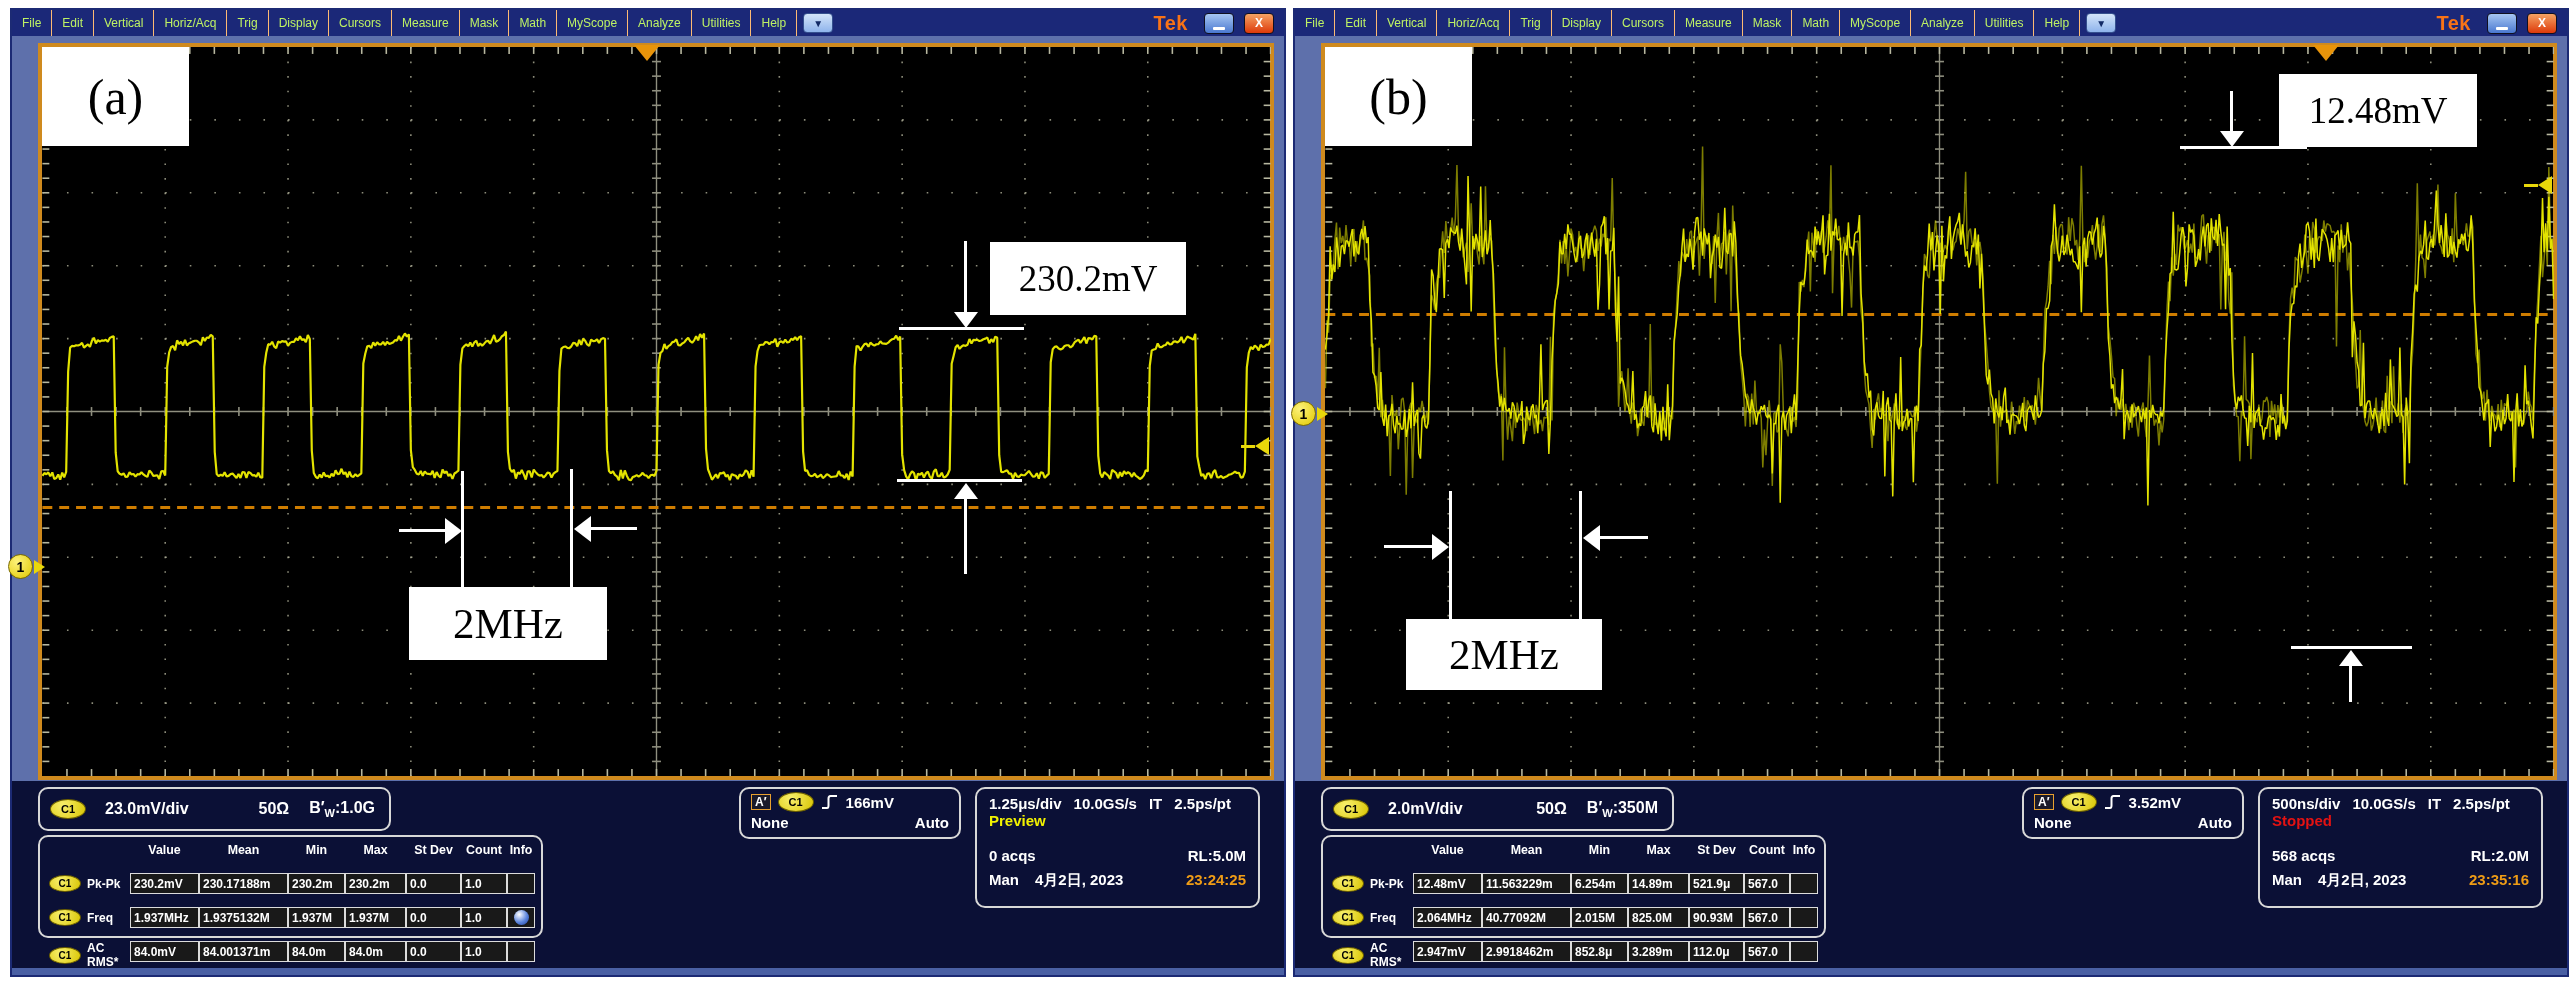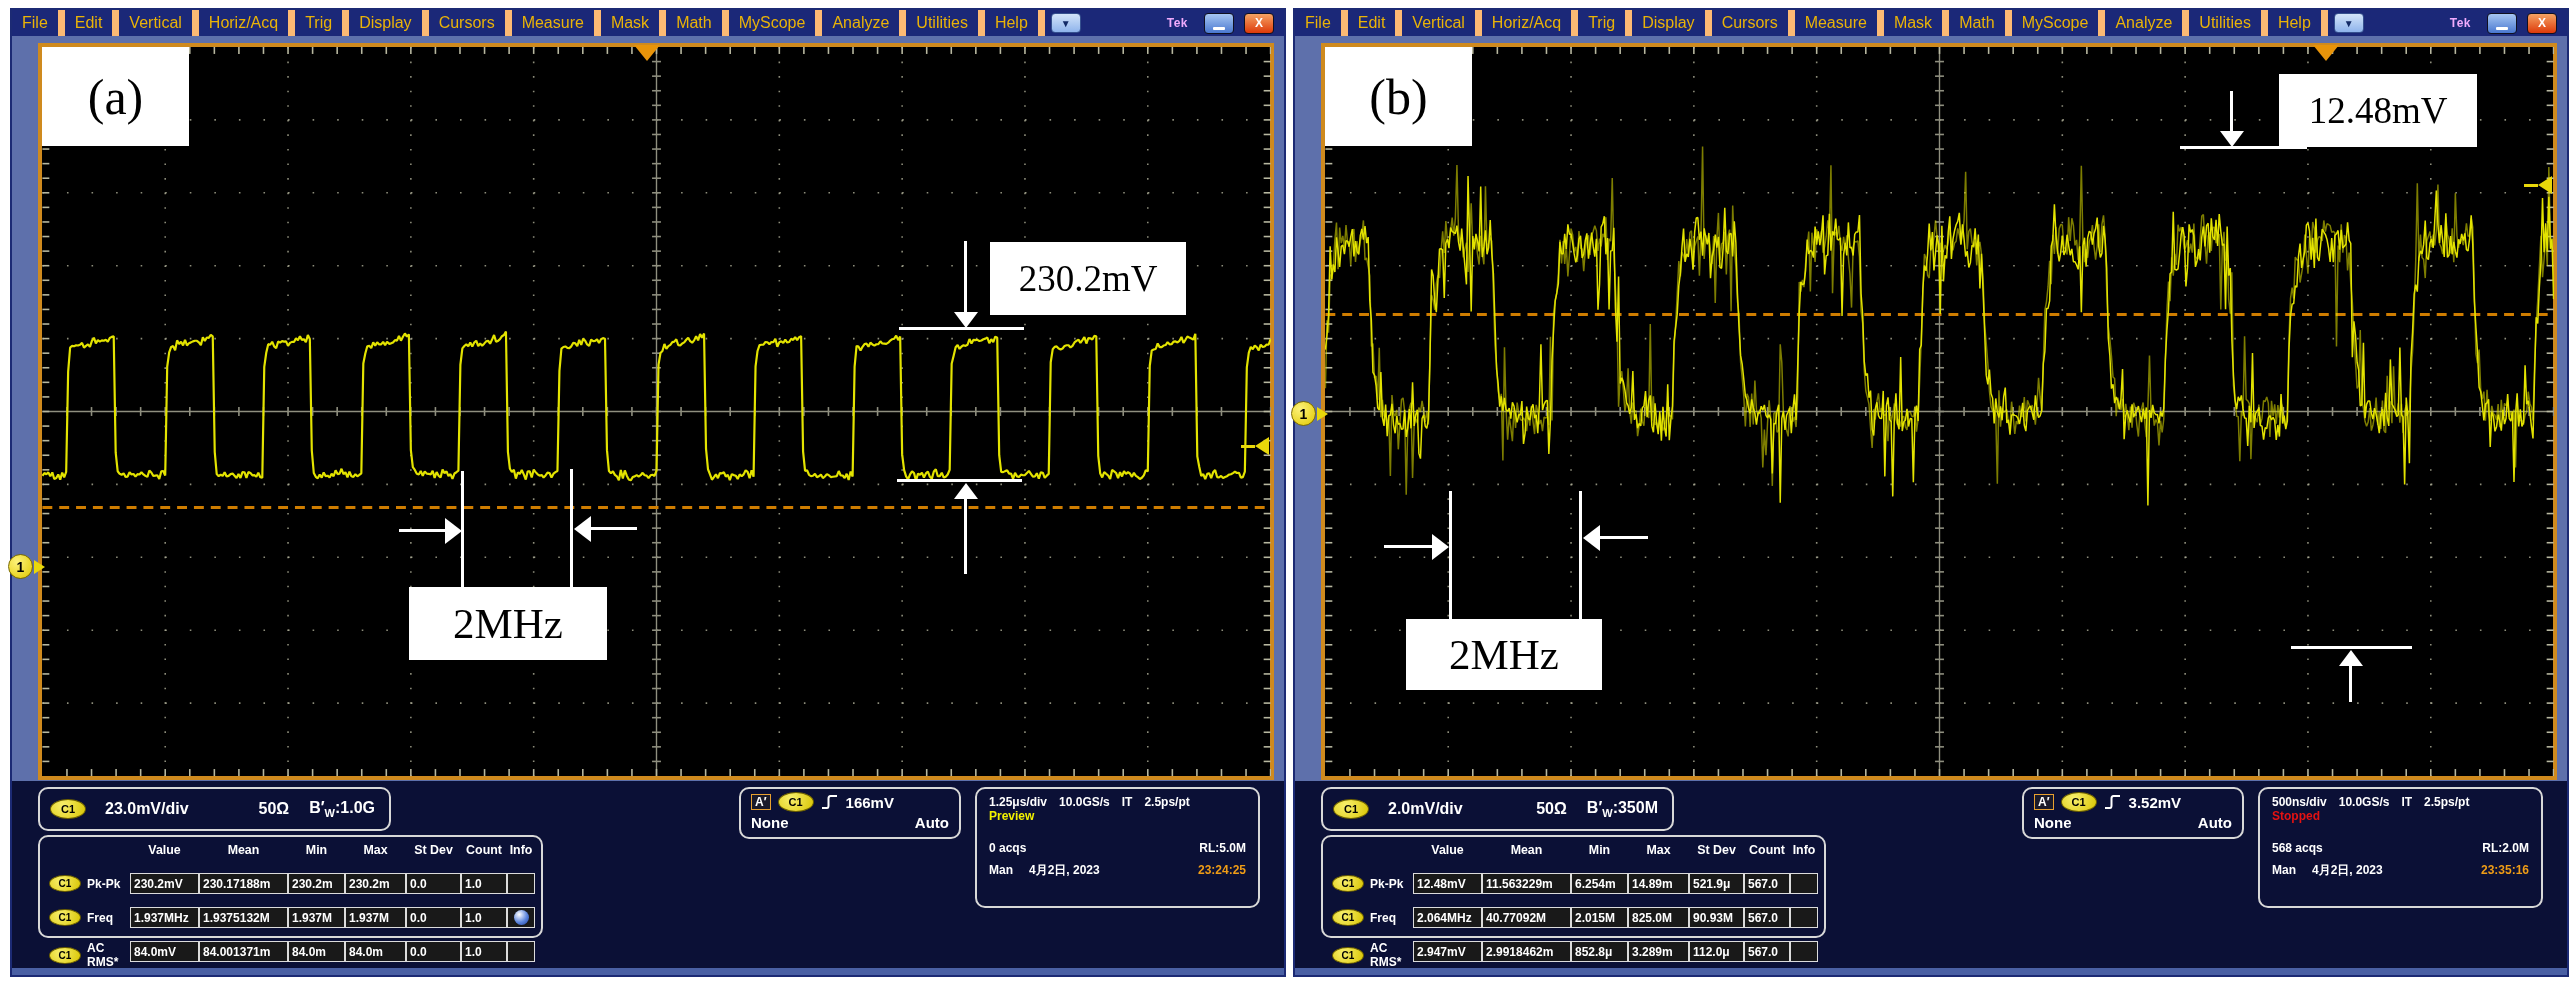--- a/index.html
+++ b/index.html
@@ -4,24 +4,24 @@
 <style>
   html,body{margin:0;padding:0;background:#fff;}
   .stage{position:relative;width:2576px;height:986px;background:#ffffff;font-family:"Liberation Sans",sans-serif;overflow:hidden;}
   .scope{position:absolute;top:8px;width:1276px;height:969px;background:#5e70ab;border:2px solid #1c2a74;box-sizing:border-box;display:flex;flex-direction:column;}
   .scope:nth-child(1){left:10px;}
   .scope:nth-child(2){left:1293px;}
 
   
   .menubar{height:26px;background:#1b2878;display:flex;align-items:center;flex:none;}
   .menu-items{display:flex;align-items:stretch;height:100%;}
-  .menu-item{display:flex;align-items:center;padding:0 10px;color:#eab308;font-size:16px;border-right:7px solid #fdba74;cursor:default;white-space:nowrap;}
+  .menu-item{display:flex;align-items:center;padding:0 10px;color:#bef264;font-size:12px;border-right:1px solid #fdba74;cursor:default;white-space:nowrap;}
   .menu-drop{width:30px;height:20px;margin-left:6px;border-radius:4px;border:1px solid #35508e;background:linear-gradient(#d3e4f9,#8fb4ec);display:flex;align-items:center;justify-content:center;font-size:10px;color:#122a66;padding:0;}
   .mb-spacer{flex:1;}
-  .tek-logo{color:#f0abfc;font-size:12px;font-weight:bold;letter-spacing:0.5px;margin-right:16px;}
+  .tek-logo{color:#f97316;font-size:20px;font-weight:bold;letter-spacing:0.5px;margin-right:16px;}
   .win-btn{width:30px;height:21px;border-radius:4px;border:1px solid #101020;margin-right:10px;display:flex;align-items:flex-end;justify-content:center;padding:0 0 3px 0;}
   .min-btn{background:linear-gradient(#a6c6f2,#4a78d0);}
   .min-glyph{display:block;width:12px;height:3px;background:#fff;border-radius:1px;}
   .close-btn{background:linear-gradient(#f5a263,#dd3a0a);color:#fff;font-size:12px;font-weight:bold;align-items:center;padding:0;}
 
   
   .display-frame{position:relative;height:745px;flex:none;}
   .graticule{position:absolute;left:26px;top:7px;width:1236px;height:737px;border:4px solid #cf8a1e;background:#000;box-sizing:border-box;}
   .screen{position:absolute;left:0;top:0;width:1229px;height:729px;display:block;}
 
@@ -92,21 +92,21 @@
   .c1-badge{display:inline-flex;width:34px;height:18px;border-radius:50%;background:radial-gradient(circle at 35% 30%,#f8ef6d,#d8c400);border:1px solid #6d6000;color:#000;font-size:11px;font-weight:bold;align-items:center;justify-content:center;flex:none;}
   .ch-scale{margin-left:19px;}
   .ch-spacer{flex:1;}
   .ch-imp{margin-right:20px;}
   .ch-bw sub{font-size:11px;}
   .trigger-box{left:727px;top:6px;width:222px;height:52px;padding:3px 10px;font-size:15px;}
   .trig-row1{display:flex;align-items:center;gap:7px;}
   .a-chip{border:1px solid #e8a030;padding:0 3px;font-size:12px;background:#1a1a2a;}
   .edge-icon{width:18px;height:18px;}
   .trig-row2{display:flex;justify-content:space-between;margin-top:2px;}
-  .timebase-box{left:963px;top:6px;width:285px;height:121px;padding:6px 12px;font-size:12px;box-sizing:border-box;}
+  .timebase-box{left:963px;top:6px;width:285px;height:121px;padding:6px 12px;font-size:15px;box-sizing:border-box;}
   .tb-row1{display:flex;gap:12px;white-space:nowrap;}
   .tb-status{margin-top:0;}
   .tb-row3{display:flex;justify-content:space-between;margin-top:18px;}
   .tb-row4{display:flex;margin-top:7px;align-items:baseline;justify-content:center;}
   .tb-date{margin-left:16px;}
   .tb-time{margin-left:auto;color:#ef9c16;}
   .meas-box{left:26px;top:54px;width:505px;height:103px;padding:3px 7px;}
   .meas-grid{display:grid;grid-template-columns:83px 69px 89px 57px 61px 55px 46px 28px;row-gap:13px;font-size:12px;}
   .mh{display:flex;align-items:center;justify-content:center;height:20px;font-size:12.4px;}
   .ml{display:flex;align-items:center;gap:6px;padding-left:2px;}

